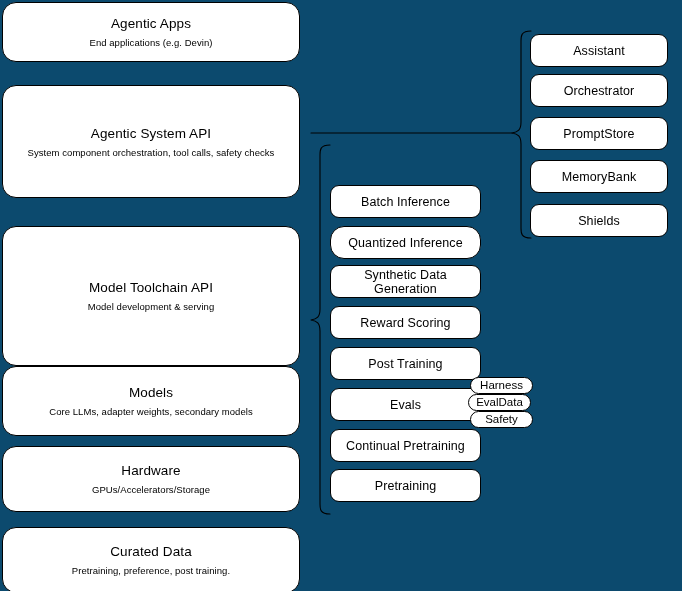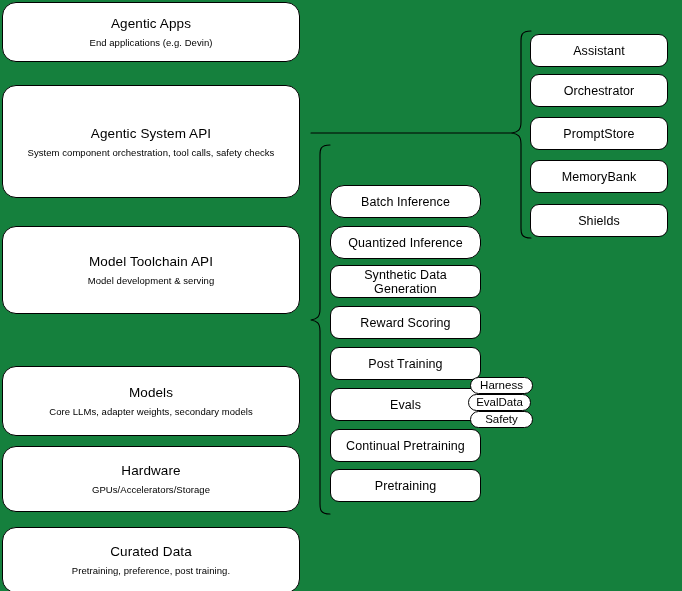--- a/index.html
+++ b/index.html
@@ -8,21 +8,21 @@
     background: #ffffff;
   }
   body {
     font-family: "Liberation Sans", sans-serif;
     color: #000000;
   }
   #canvas {
     position: relative;
     width: 682px;
     height: 591px;
-    background: #15803d;
+    background: #0c4a6e;
     overflow: hidden;
   }
 
   
   .box {
     position: absolute;
     box-sizing: border-box;
     background: #ffffff;
     border: 1px solid #000000;
     border-radius: 12px;
@@ -105,41 +105,41 @@
   <div class="box layer" style="top:2px;height:60px;">
     <div class="title">Agentic Apps</div>
     <div class="subtitle">End applications (e.g. Devin)</div>
   </div>
 
   <div class="box layer" style="top:85px;height:113px;">
     <div class="title">Agentic System API</div>
     <div class="subtitle">System component orchestration, tool calls, safety checks</div>
   </div>
 
-  <div class="box layer" style="top:226px;height:88px;">
+  <div class="box layer" style="top:226px;height:140px;">
     <div class="title">Model Toolchain API</div>
     <div class="subtitle">Model development &amp; serving</div>
   </div>
 
   <div class="box layer" style="top:366px;height:70px;">
     <div class="title">Models</div>
     <div class="subtitle">Core LLMs, adapter weights, secondary models</div>
   </div>
 
   <div class="box layer" style="top:446px;height:66px;">
     <div class="title">Hardware</div>
     <div class="subtitle">GPUs/Accelerators/Storage</div>
   </div>
 
   <div class="box layer" style="top:527px;height:66px;">
     <div class="title">Curated Data</div>
     <div class="subtitle">Pretraining, preference, post training.</div>
   </div>
 
-  <div class="box item mid-item" style="top:185px;border-radius:14px;">
+  <div class="box item mid-item" style="top:185px;">
     <span>Batch Inference</span>
   </div>
   <div class="box item mid-item" style="top:226px;border-radius:14px;">
     <span>Quantized Inference</span>
   </div>
   <div class="box item mid-item" style="top:265px;align-items:center;">
     <span>Synthetic Data Generation</span>
   </div>
   <div class="box item mid-item" style="top:306px;">
     <span>Reward Scoring</span>

